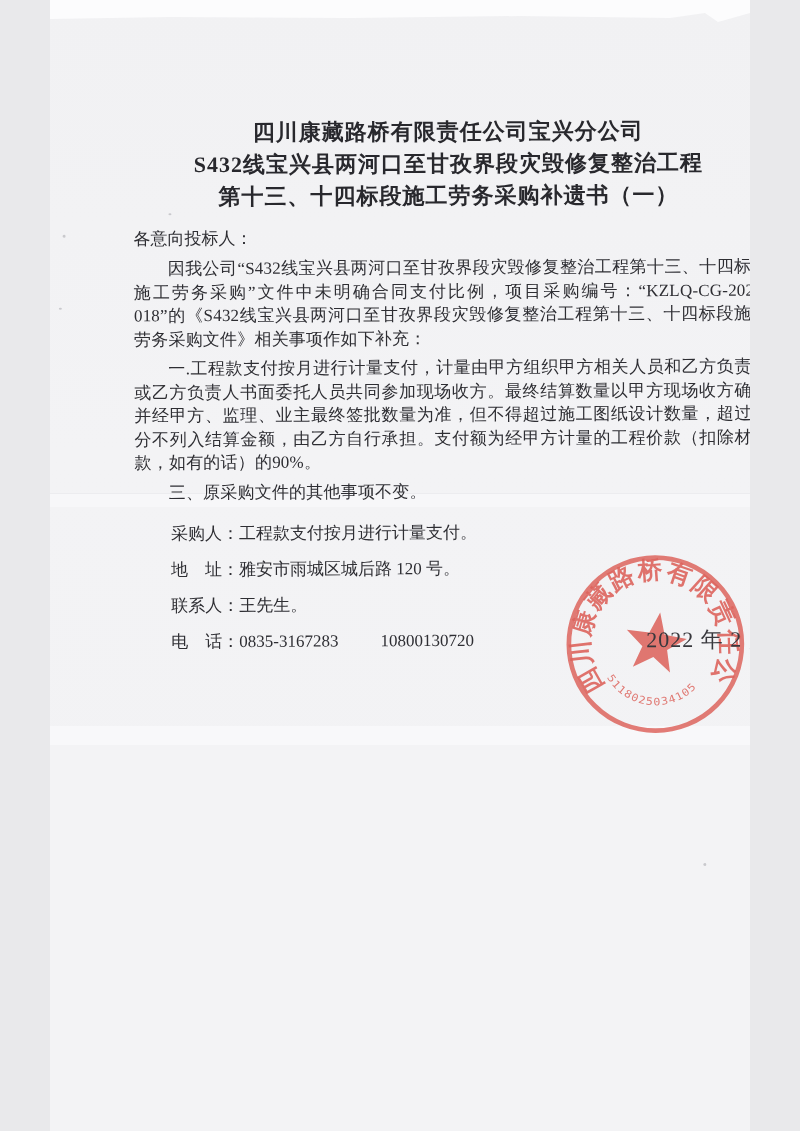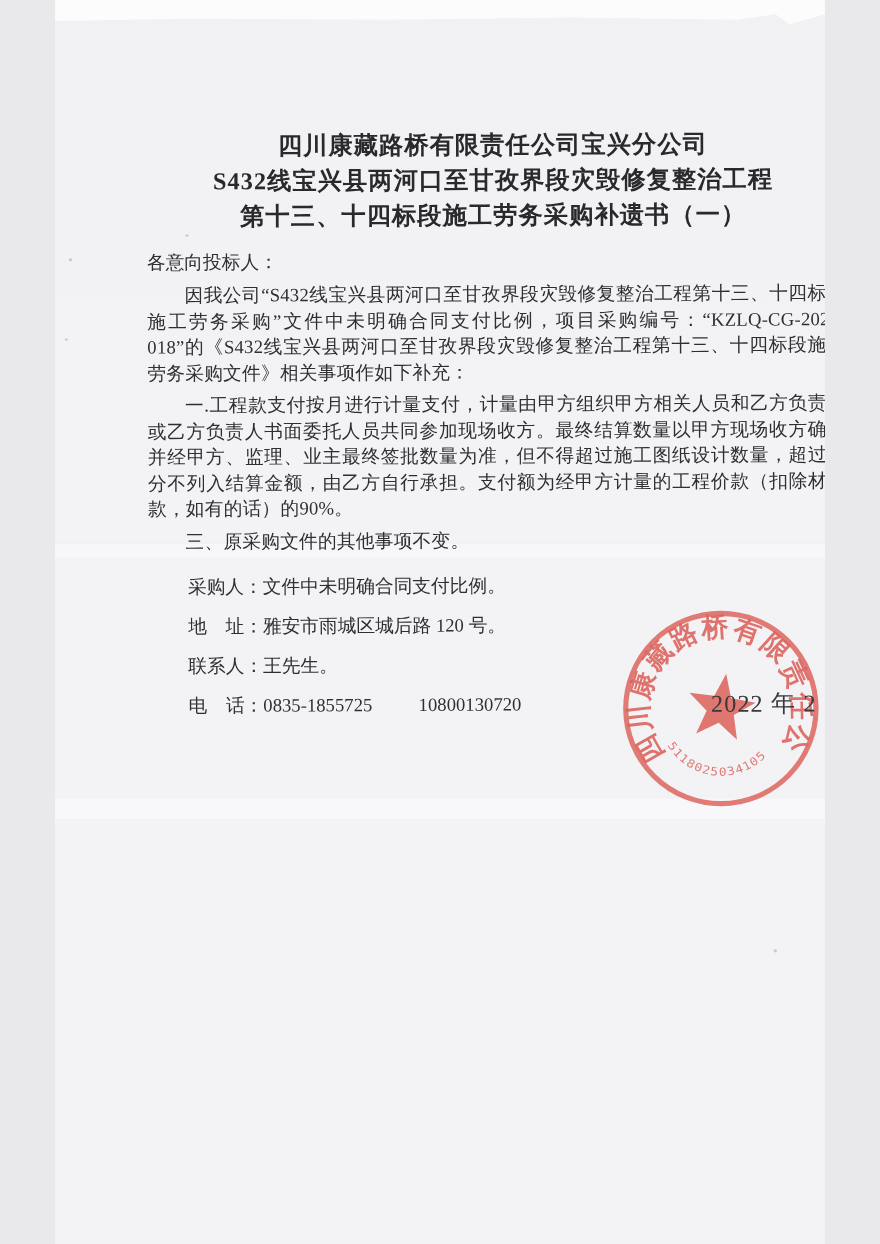--- a/index.html
+++ b/index.html
@@ -138,30 +138,30 @@
     </div>
 
     <div class="doc-body">
       <p class="salutation">各意向投标人：</p>
       <p class="para">因我公司“S432线宝兴县两河口至甘孜界段灾毁修复整治工程第十三、十四标段施工劳务采购”文件中未明确合同支付比例，项目采购编号：“KZLQ-CG-2022-018”的《S432线宝兴县两河口至甘孜界段灾毁修复整治工程第十三、十四标段施工劳务采购文件》相关事项作如下补充：</p>
       <p class="para">一.工程款支付按月进行计量支付，计量由甲方组织甲方相关人员和乙方负责人或乙方负责人书面委托人员共同参加现场收方。最终结算数量以甲方现场收方确认并经甲方、监理、业主最终签批数量为准，但不得超过施工图纸设计数量，超过部分不列入结算金额，由乙方自行承担。支付额为经甲方计量的工程价款（扣除材料款，如有的话）的90%。</p>
       <p class="para short">三、原采购文件的其他事项不变。</p>
 
       <div class="contact">
         <div class="contact-row">
-          <span>采购人：</span><span>文件中未明确合同支付比例。</span>
+          <span>采购人：</span><span>工程款支付按月进行计量支付。</span>
         </div>
         <div class="contact-row">
           <span>地　址：</span><span>雅安市雨城区城后路 120 号。</span>
         </div>
         <div class="contact-row">
           <span>联系人：</span><span>王先生。</span>
         </div>
         <div class="contact-row">
-          <span>电　话：</span><span>0835-1855725</span><span class="gap"></span><span>10800130720</span>
+          <span>电　话：</span><span>0835-3167283</span><span class="gap"></span><span>10800130720</span>
         </div>
       </div>
     </div>
 
     <svg class="stamp" viewBox="0 0 200 200">
       <defs>
         <path id="seal-arc-top" d="M 46.4 145 A 70 70 0 1 1 153.6 145" fill="none"></path>
         <path id="seal-arc-bottom" d="M 47.2 133.6 A 60 60 0 0 0 152.8 133.6" fill="none"></path>
       </defs>
       <circle cx="100" cy="100" r="92" fill="none" stroke="#d8453c" stroke-width="5" stroke-opacity="0.85"></circle>

